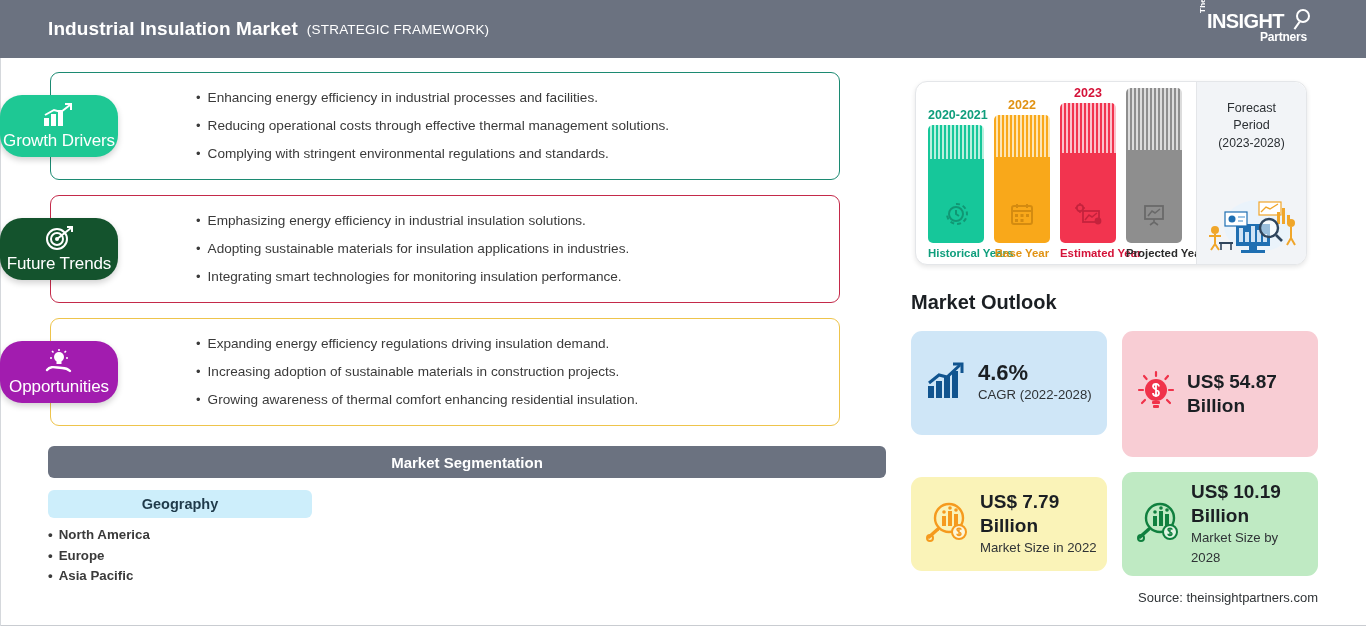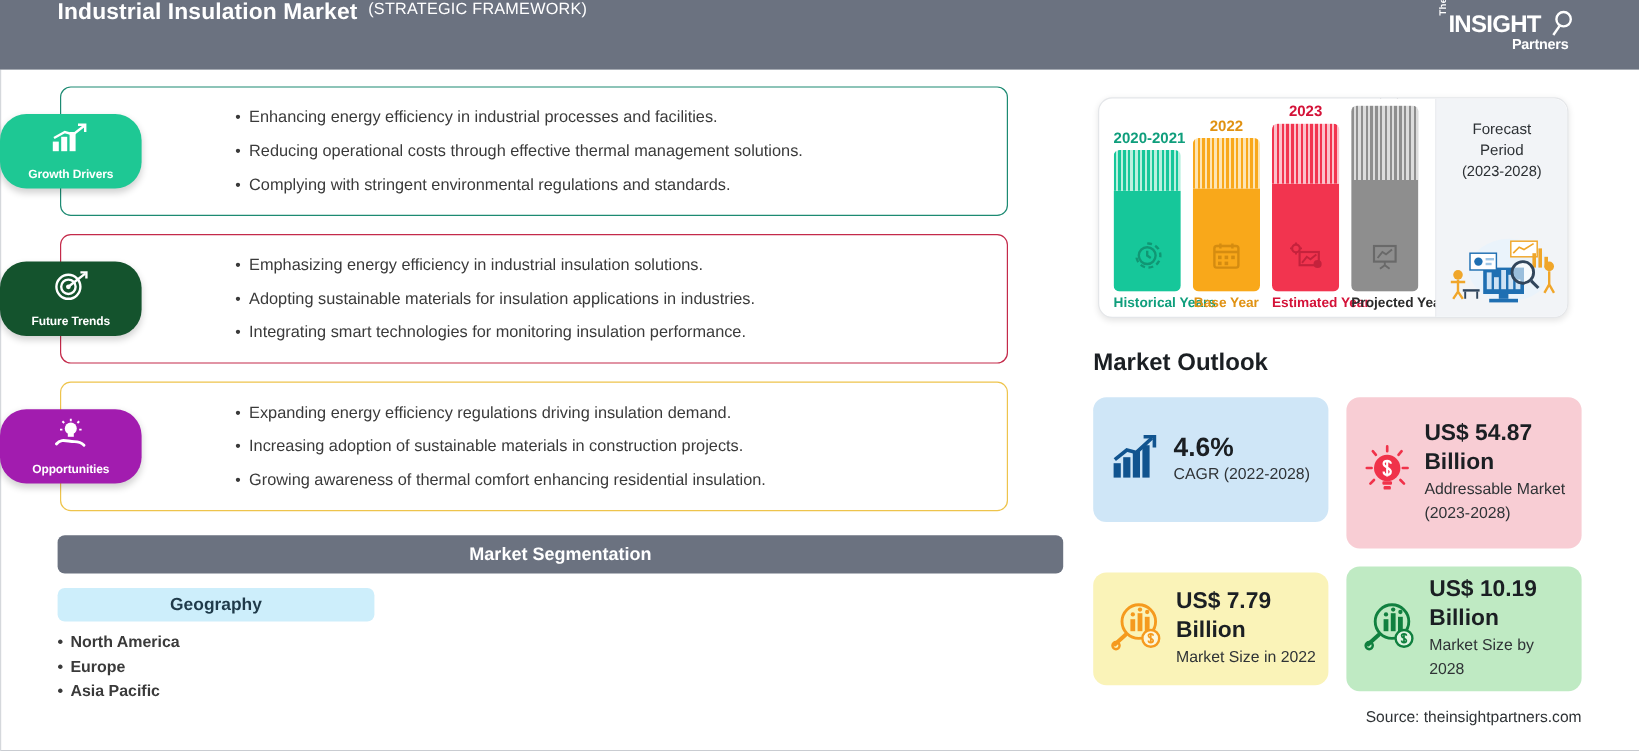--- a/index.html
+++ b/index.html
@@ -14,21 +14,21 @@
     width: 1366px; height: 626px;
     background: #ffffff;
     border-bottom: 1px solid #c9ccd1;
   }
 
   
   .header {
     position: absolute; left: 0; top: 0;
     width: 1366px; height: 58px;
     background: #6b7280;
-    display: flex; 
+    display: flex; align-items: center;
   }
   .header-title {
     margin-left: 48px;
     color: #ffffff;
     font-size: 19px;
     font-weight: bold;
     letter-spacing: .1px;
   }
   .header-sub {
     margin-left: 9px;
@@ -94,21 +94,21 @@
   .badge {
     position: absolute; left: 0; top: 0;
     width: 118px; height: 62px;
     border-radius: 22px 22px 22px 22px;
     display: flex; flex-direction: column;
     align-items: center; justify-content: flex-end;
     padding-bottom: 6px;
     box-shadow: 0 3px 6px rgba(0,0,0,.18);
   }
   .badge-label {
-    color: #ffffff; font-size: 10px; font-weight: bold;
+    color: #ffffff; font-size: 17px; font-weight: normal;
     letter-spacing: -.1px; white-space: nowrap;
   }
   .badge.green  { background: #1ec894; }
   .badge.red    { background: #14532d; }
   .badge.orange { background: #a21caf; }
   .badge-icon { position: absolute; top: 7px; left: 50%; transform: translateX(-50%); }
 
   
   .seg-bar {
     position: absolute; left: 48px; top: 446px;
@@ -442,21 +442,20 @@
       <svg width="40" height="44" viewBox="0 0 40 44">
         <circle cx="20" cy="20" r="11" fill="#f0324a"></circle>
         <path d="M20 14 L20 27 M23 16.5 C23 14.8 21.6 14 20 14 C18.4 14 17 14.8 17 16.5 C17 19.6 23 19.6 23 23 C23 24.8 21.6 25.8 20 25.8 C18.4 25.8 17 24.8 17 23" stroke="#fff" stroke-width="1.8" fill="none"></path>
         <rect x="16" y="31" width="8" height="3" rx="1" fill="#f0324a"></rect>
         <rect x="17" y="35" width="6" height="3" rx="1" fill="#f0324a"></rect>
         <path d="M20 2 L20 6 M8 6 L10.6 9 M32 6 L29.4 9 M3 20 L7 20 M37 20 L33 20 M6 33 L9 30 M34 33 L31 30" stroke="#f0324a" stroke-width="2.2" stroke-linecap="round"></path>
       </svg>
     </span>
     <span class="ocard-text">
       <span class="ocard-big" style="display:block;">US$ 54.87 Billion</span>
-      <span class="ocard-sub" style="display:block;">Addressable Market (2023-2028)</span>
     </span>
   </div>
 
   <div class="ocard" id="card-2022">
     <span class="ocard-icon">
       <svg width="44" height="42" viewBox="0 0 44 42">
         <circle cx="24" cy="17" r="14" stroke="#f59a1e" stroke-width="2.4" fill="none"></circle>
         <rect x="17" y="15" width="4" height="10" fill="#f59a1e"></rect>
         <rect x="23" y="10" width="4" height="15" fill="#f59a1e"></rect>
         <rect x="29" y="13" width="4" height="12" fill="#f59a1e"></rect>

